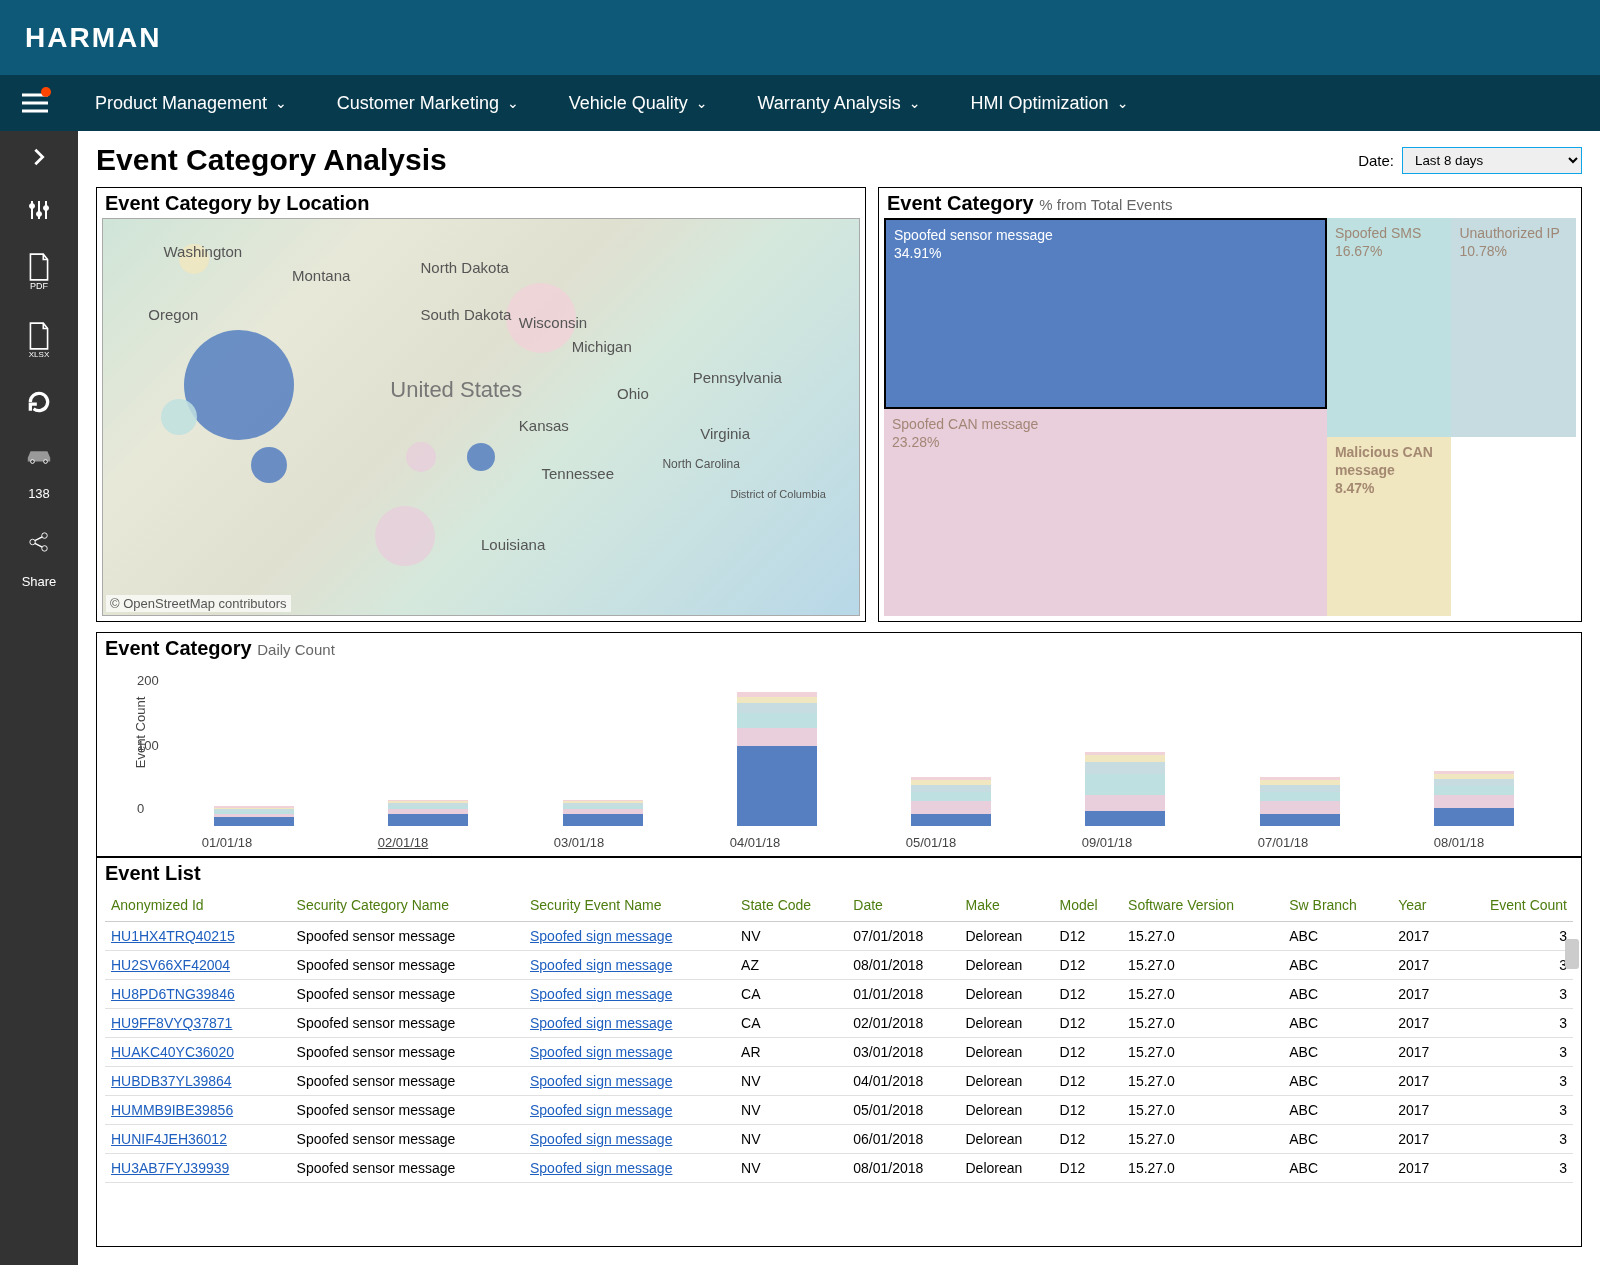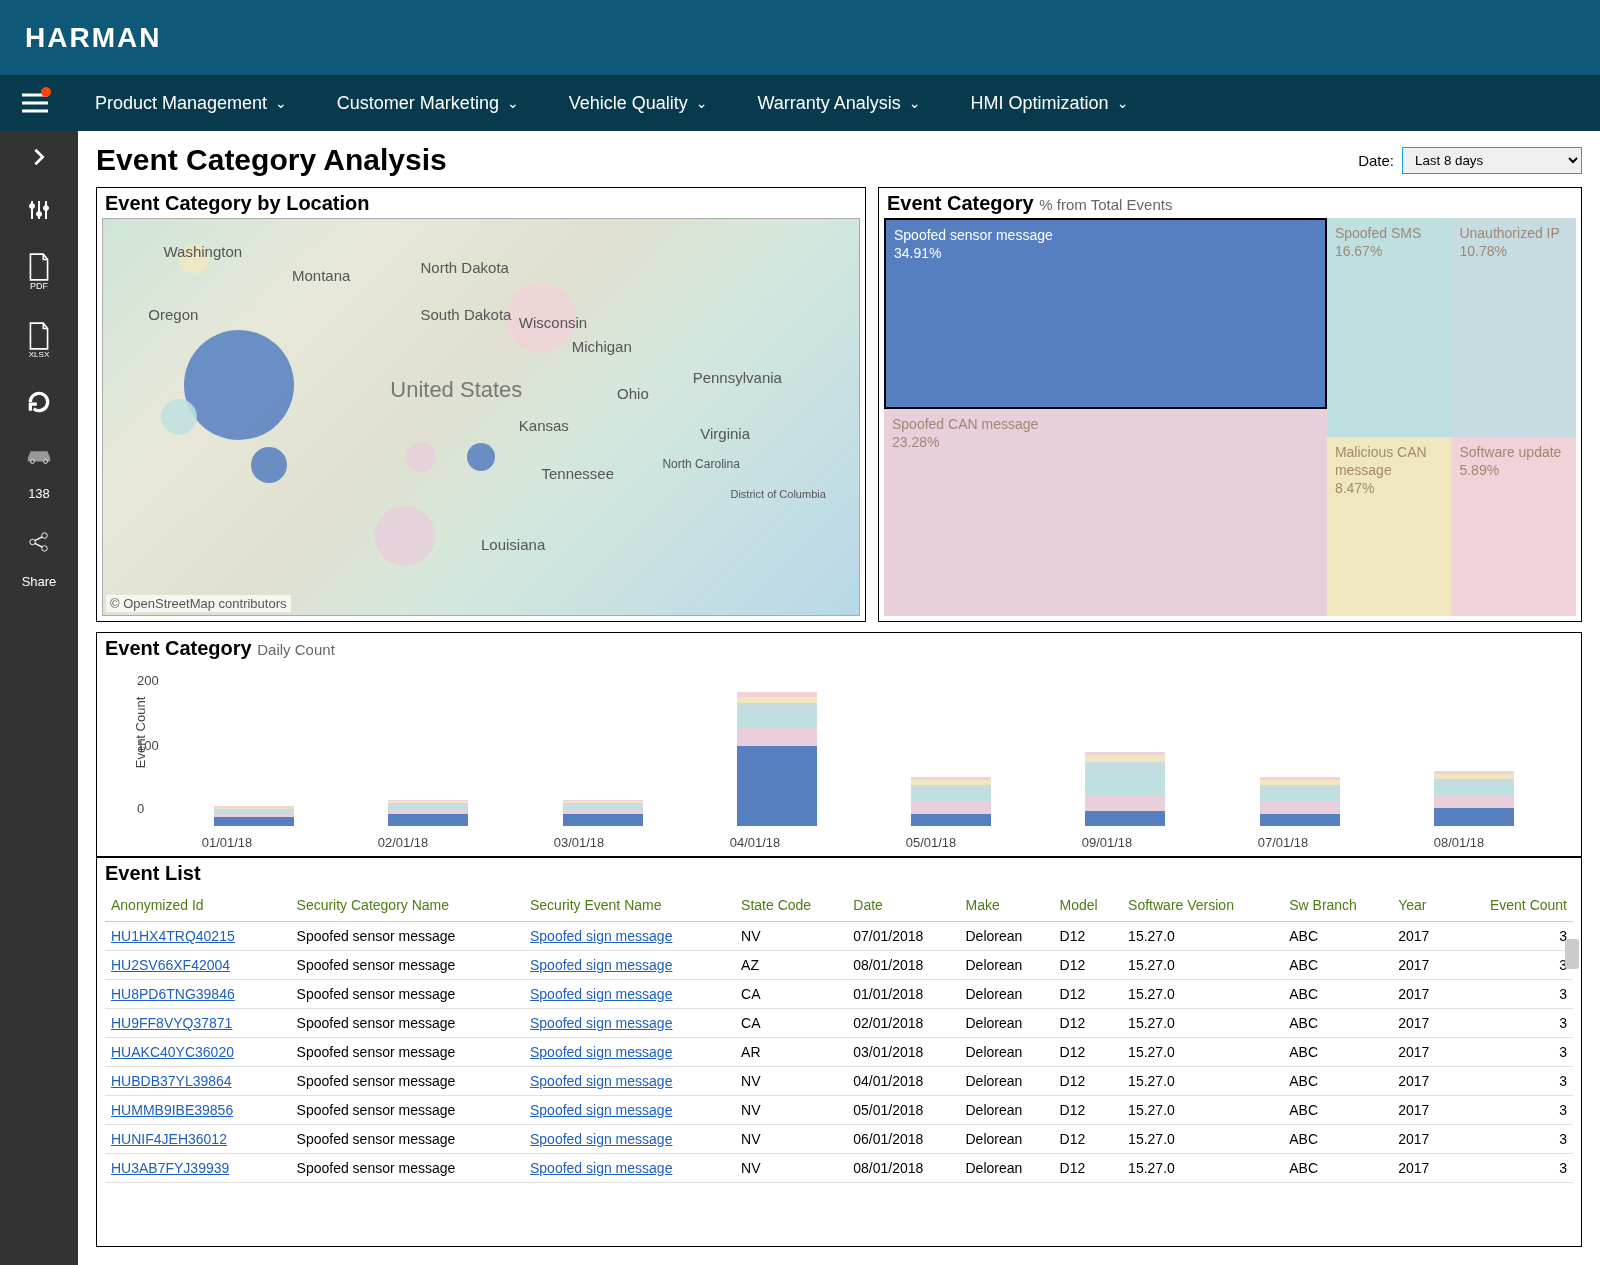--- a/index.html
+++ b/index.html
@@ -187,22 +187,21 @@
         </div>
       </div>
 
       <div class="panel tree-panel">
         <div class="panel-title"><span>Event Category</span> <small>% from Total Events</small></div>
         <div class="treemap" id="treemap">
             <div class="tcell sel" style="left: 0%; top: 0%; width: 64%; height: 48%; background: rgb(85, 127, 193); color: rgb(255, 255, 255);">Spoofed sensor message<br>34.91%</div>
             <div class="tcell" style="left: 64%; top: 0%; width: 18%; height: 55%; background: rgb(191, 224, 224); color: rgba(150, 120, 100, 0.85);">Spoofed SMS<br>16.67%</div>
             <div class="tcell" style="left: 82%; top: 0%; width: 18%; height: 55%; background: rgb(198, 220, 224); color: rgba(150, 120, 100, 0.85);">Unauthorized IP<br>10.78%</div>
             <div class="tcell" style="left: 0%; top: 48%; width: 64%; height: 52%; background: rgb(232, 207, 219); color: rgba(150, 120, 100, 0.85);">Spoofed CAN message<br>23.28%</div>
-            <div class="tcell" style="left: 64%; top: 55%; width: 18%; height: 45%; background: rgb(240, 230, 191); color: rgba(150, 120, 100, 0.85);">Malicious CAN message<br>8.47%</div>
-            <div class="tcell" style="left: 82%; top: 55%; width: 18%; height: 45%; background: rgb(240, 210, 216); color: rgba(150, 120, 100, 0.85);">Software update<br>5.89%</div>
+            <div class="tcell" style="left: 64%; top: 55%; width: 18%; height: 45%; background: rgb(240, 230, 191); color: rgba(150, 120, 100, 0.85); font-weight: bold;">Malicious CAN message<br>8.47%</div>
           </div>
       </div>
     </div>
 
     <div class="panel daily-panel">
       <div class="panel-title"><span>Event Category</span> <small>Daily Count</small></div>
       <div class="ylab">Event Count</div>
       <div class="ytick" style="top:40px">200</div>
       <div class="ytick" style="top:105px">100</div>
       <div class="ytick" style="top:168px">0</div>
@@ -267,21 +266,21 @@
             <div class="seg" style="height: 18.4091px; background: rgb(85, 127, 193);"></div>
             <div class="seg" style="height: 12.2727px; background: rgb(232, 207, 219);"></div>
             <div class="seg" style="height: 9.20455px; background: rgb(191, 224, 224);"></div>
             <div class="seg" style="height: 7.36364px; background: rgb(198, 220, 224);"></div>
             <div class="seg" style="height: 4.90909px; background: rgb(240, 230, 191);"></div>
             <div class="seg" style="height: 3.06818px; background: rgb(240, 210, 216);"></div>
           </div>
         </div>
       <div id="xcats">
           <div class="xcat" style="left: 70px;">01/01/18</div>
-          <div class="xcat" style="left: 246px;">02/01/18</div>
+          <div class="xcat" style="left: 246px; text-decoration: underline;">02/01/18</div>
           <div class="xcat" style="left: 422px;">03/01/18</div>
           <div class="xcat" style="left: 598px;">04/01/18</div>
           <div class="xcat" style="left: 774px;">05/01/18</div>
           <div class="xcat" style="left: 950px;">09/01/18</div>
           <div class="xcat" style="left: 1126px;">07/01/18</div>
           <div class="xcat" style="left: 1302px;">08/01/18</div>
         </div>
     </div>
 
     <div class="panel list-panel">

